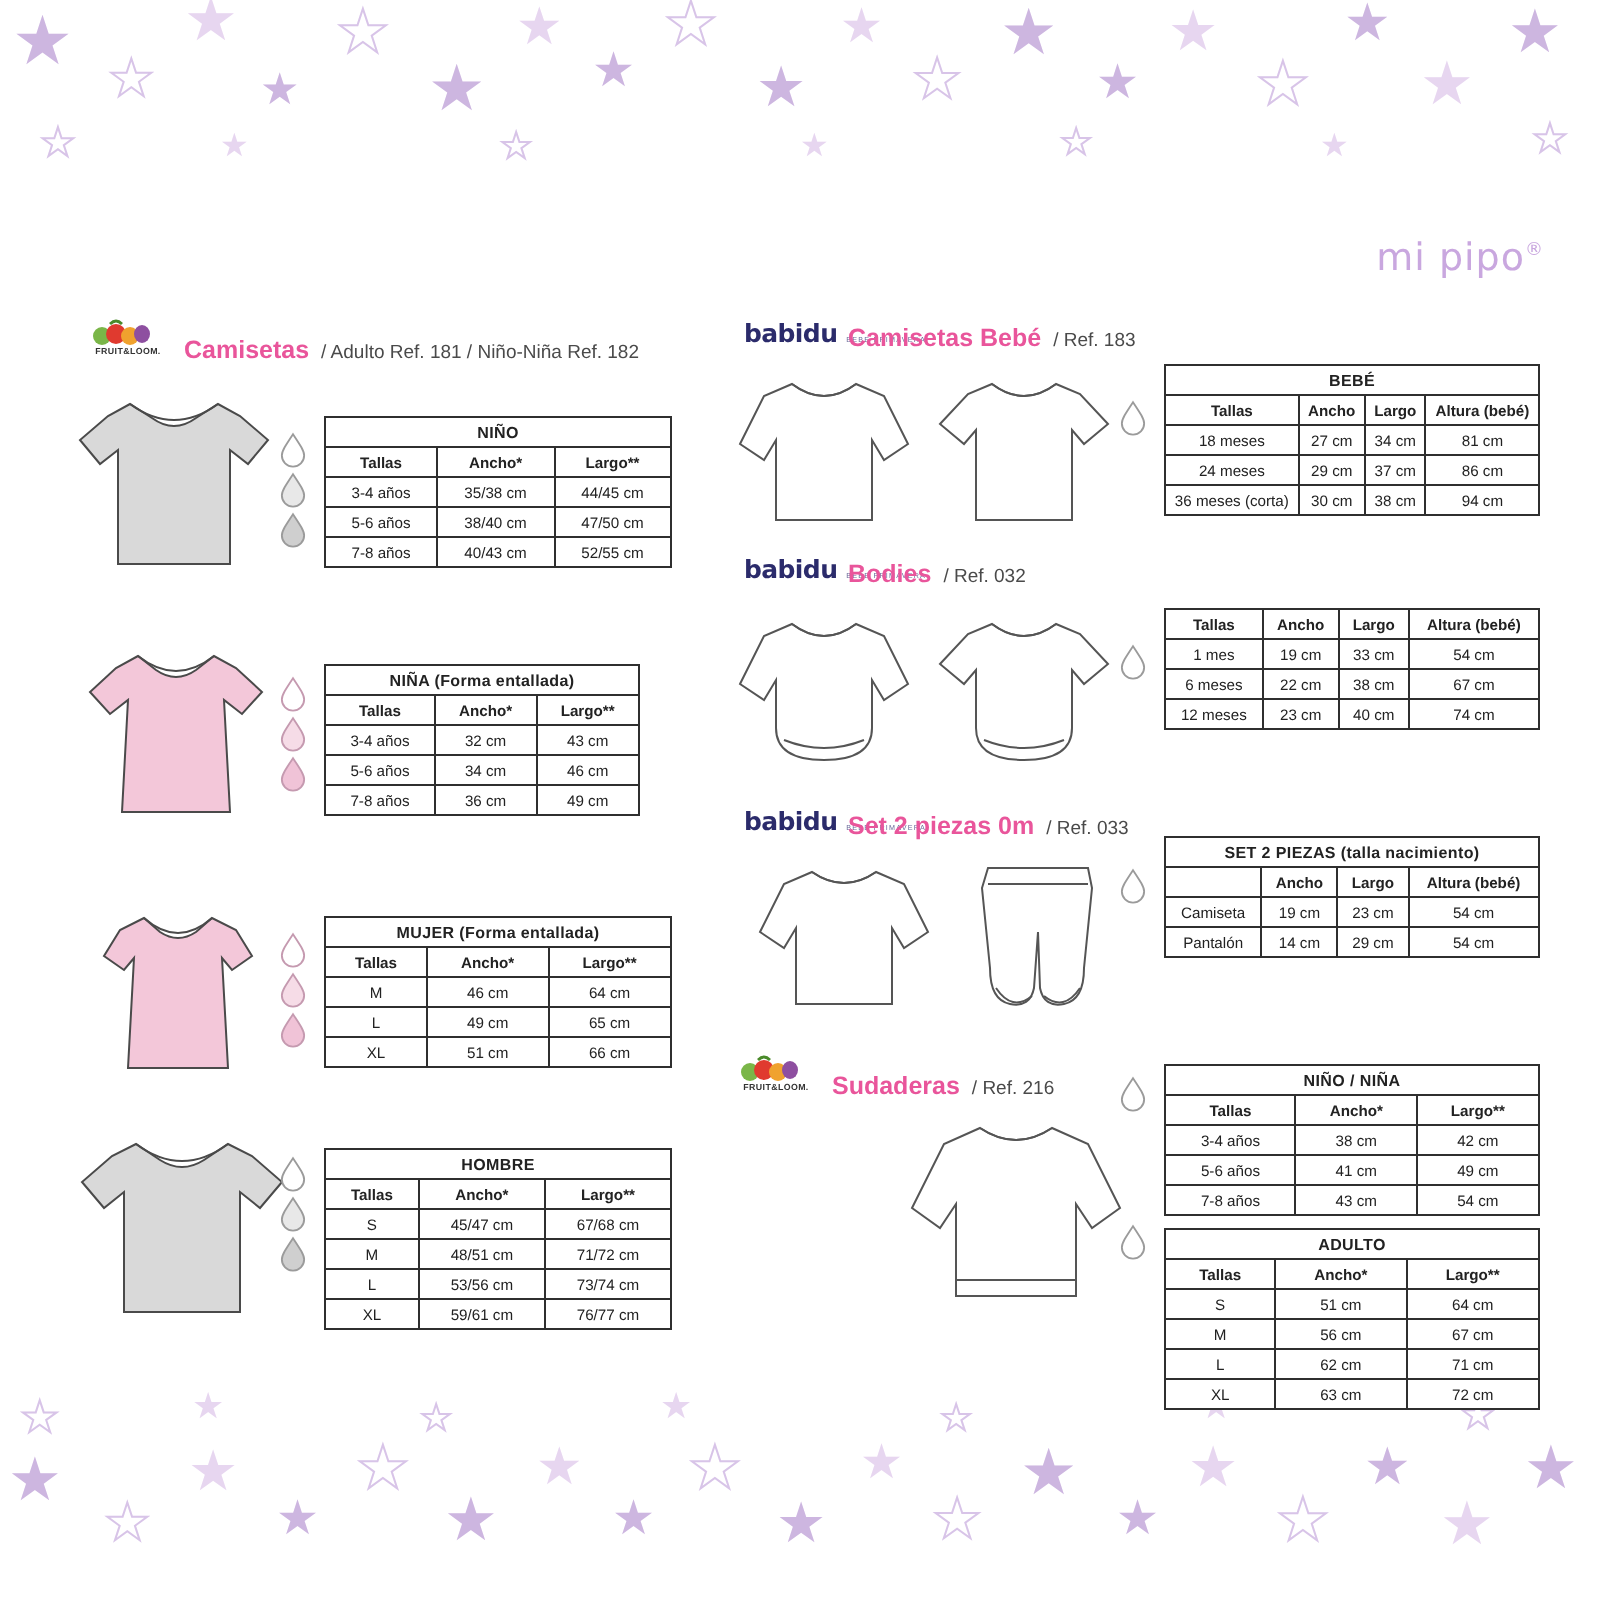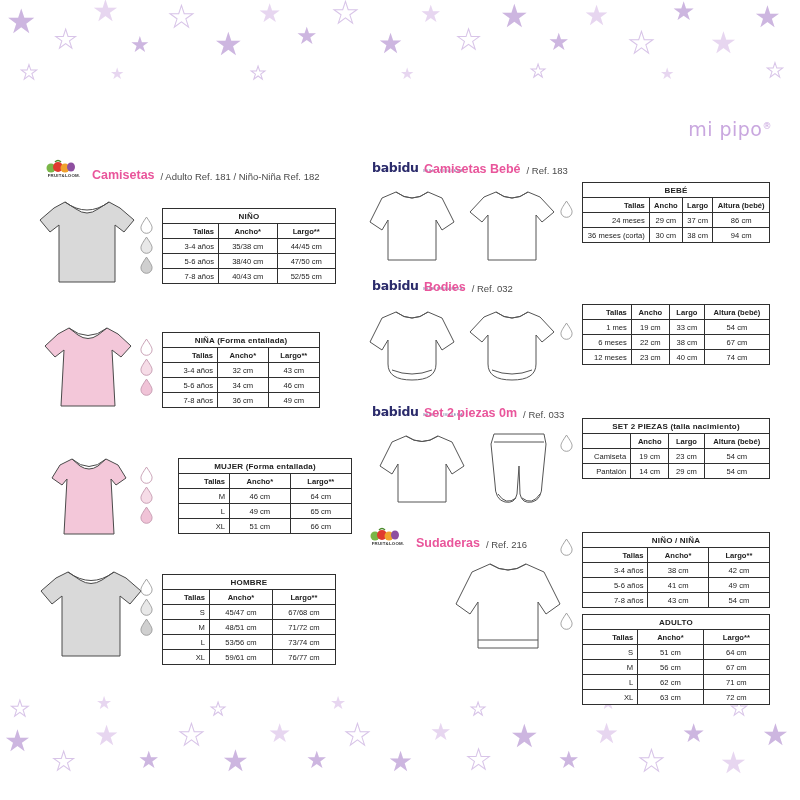--- a/index.html
+++ b/index.html
@@ -46,21 +46,21 @@
     border:1px solid #2f2f2f;
     font-size:7.6px;
     padding:2.5px 4px;
     text-align:center;
     font-weight:normal;
     color:#222;
     white-space:nowrap;
   }
   .t-title td{font-weight:bold;font-size:8px;letter-spacing:.2px;}
   .t-head td{font-weight:bold;}
-  td.left{text-align:right;}
+  td.left{text-align:center;}
 
   
   .drops{position:absolute;display:flex;flex-direction:column;gap:3px;align-items:center;}
   .drop{width:13px;height:17px;}
 
   
   .art{position:absolute;}
   svg{display:block;overflow:visible;}
 </style>
 </head>
@@ -388,21 +388,21 @@
       <td>46 cm</td>
     </tr>
     <tr>
       <td class="left">7-8 años</td>
       <td>36 cm</td>
       <td>49 cm</td>
     </tr>
   </tbody>
 </table>
 
-<table style="left:162px;top:458px;width:174px;margin-left:16px;">
+<table style="left:162px;top:458px;width:174px;">
   <tbody>
     <tr class="t-title">
         <td colspan="3">MUJER (Forma entallada)</td>
       </tr>
     <tr class="t-head">
       <td class="left">Tallas</td>
       <td>Ancho*</td>
       <td>Largo**</td>
     </tr>
     <tr>
@@ -459,20 +459,26 @@
 <table style="left:582px;top:182px;width:188px;border-radius:21px;">
   <tbody>
     <tr class="t-title">
         <td colspan="4">BEBÉ</td>
       </tr>
     <tr class="t-head">
       <td class="left">Tallas</td>
       <td>Ancho</td>
       <td>Largo</td>
       <td>Altura (bebé)</td>
+    </tr>
+    <tr>
+      <td class="left">18 meses</td>
+      <td>27 cm</td>
+      <td>34 cm</td>
+      <td>81 cm</td>
     </tr>
     <tr>
       <td class="left">24 meses</td>
       <td>29 cm</td>
       <td>37 cm</td>
       <td>86 cm</td>
     </tr>
     <tr>
       <td class="left">36 meses (corta)</td>
       <td>30 cm</td>

